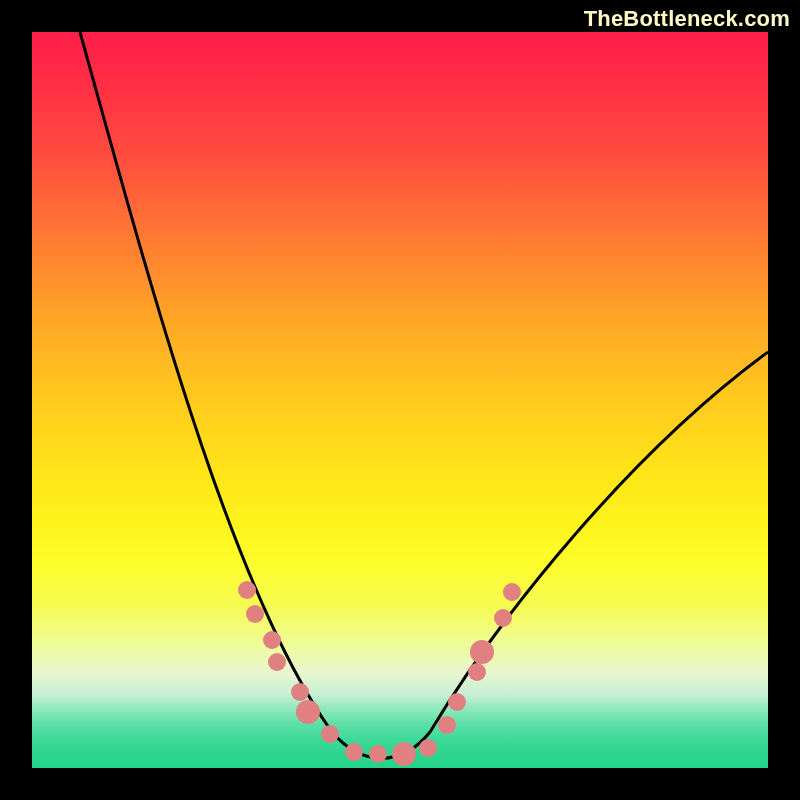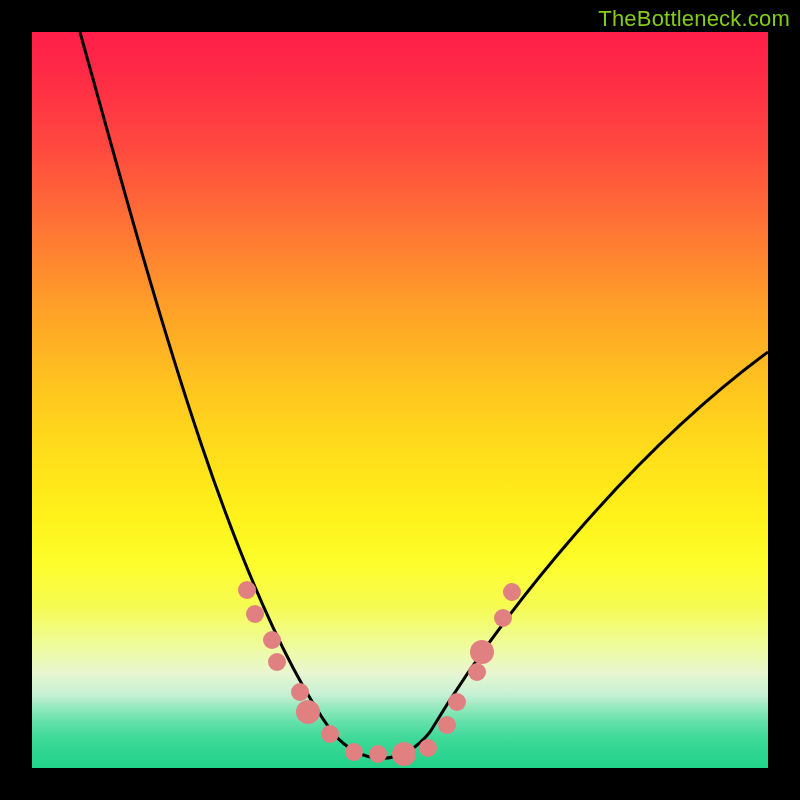--- a/index.html
+++ b/index.html
@@ -52,22 +52,22 @@
       #2dd590 98%,
       #23d38a 100%
     );
   }
   .watermark {
     position: absolute;
     top: 6px;
     right: 10px;
     font-family: Arial, Helvetica, sans-serif;
     font-size: 22px;
-    font-weight: 400;
-    color: #84cc16;
+    font-weight: 700;
+    color: #fef9c3;
     letter-spacing: 0.2px;
     user-select: none;
   }
   svg.curve {
     position: absolute;
     left: 0;
     top: 0;
     width: 100%;
     height: 100%;
   }

